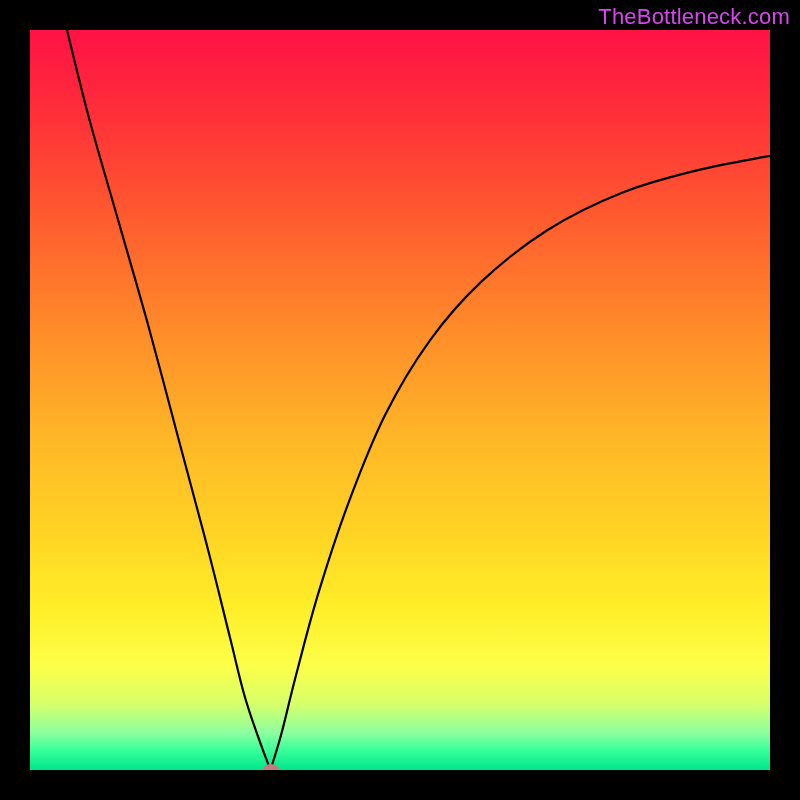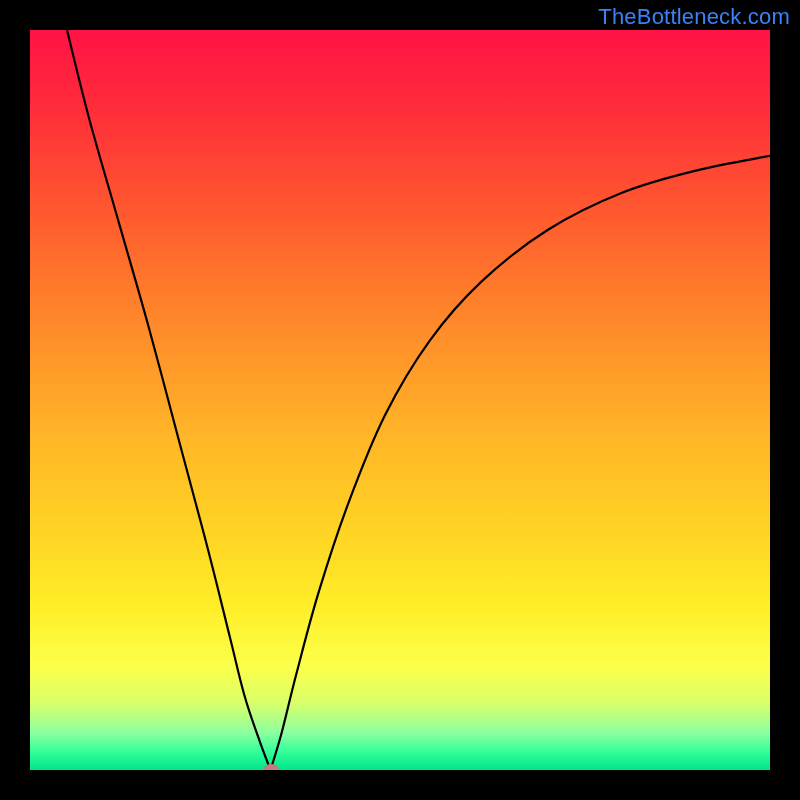--- a/index.html
+++ b/index.html
@@ -44,21 +44,21 @@
     width: 16px;
     height: 12px;
     background: #c77a7a;
     border-radius: 50%;
     transform: translate(-50%, -50%);
   }
   .watermark {
     position: absolute;
     top: 4px;
     right: 10px;
-    color: #3b82f6;
+    color: #d946ef;
     font-size: 22px;
     font-weight: 500;
     letter-spacing: 0.2px;
     user-select: none;
   }
 </style>
 </head>
 <body>
 
 <div class="frame">

